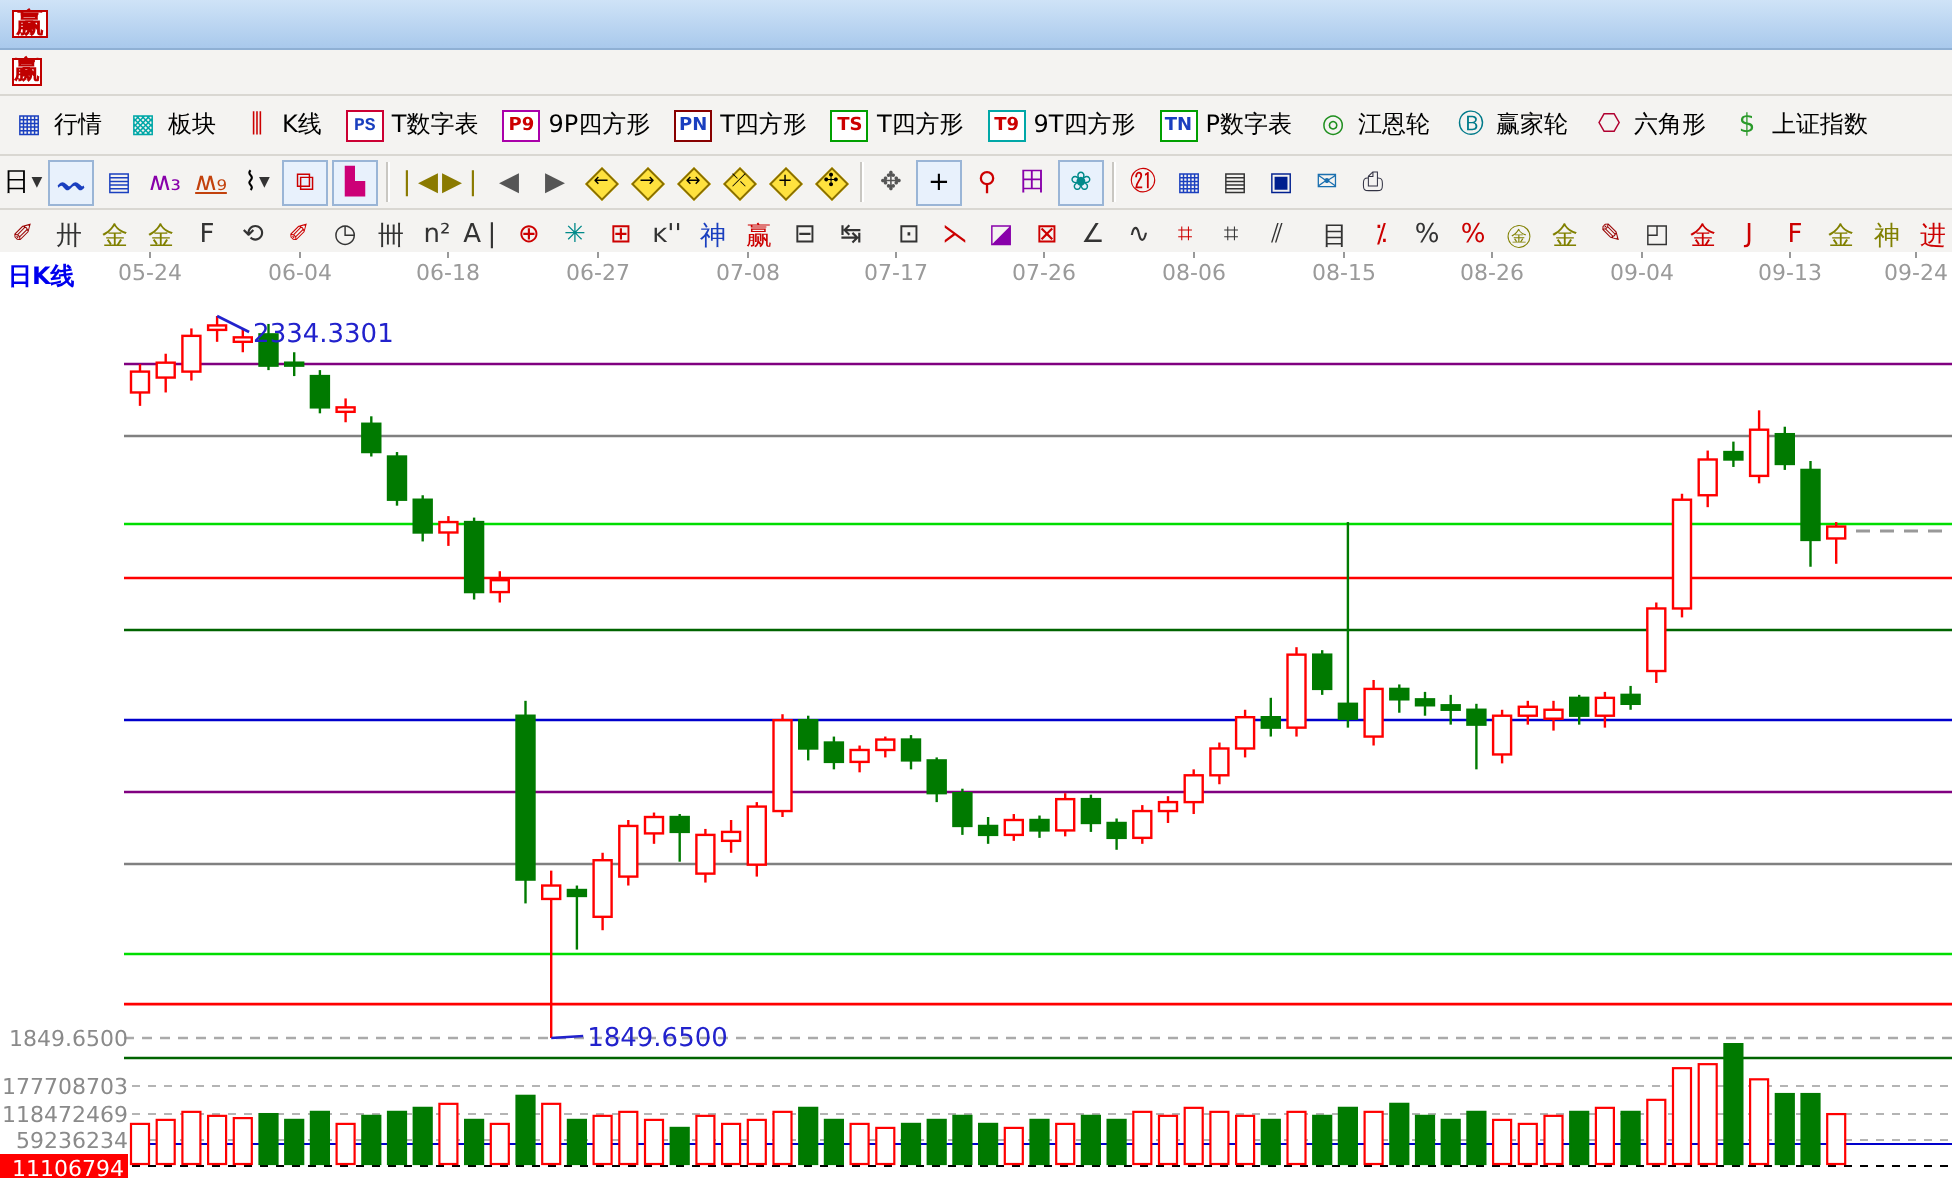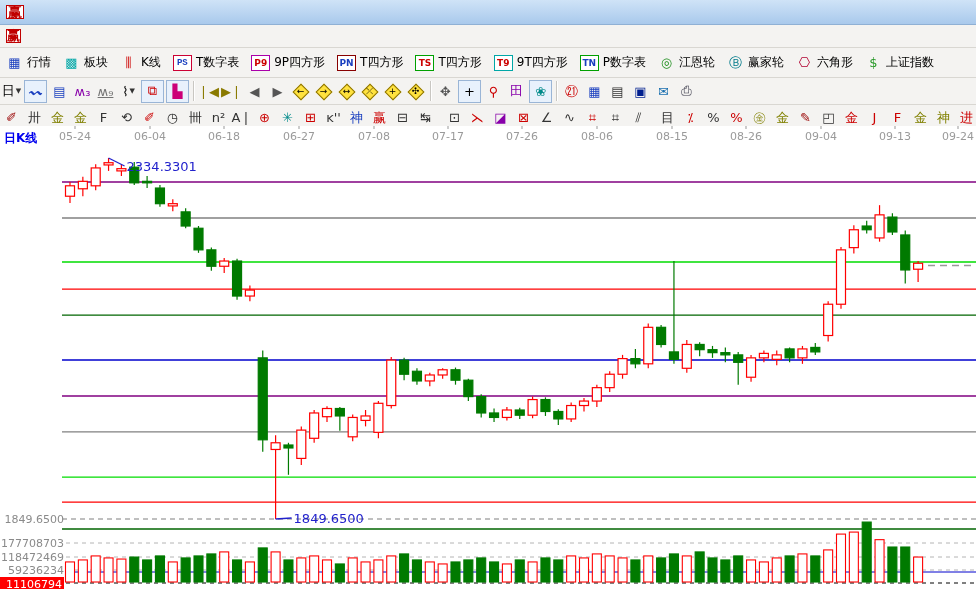--- a/index.html
+++ b/index.html
@@ -91,21 +91,21 @@
     <span class="tbtn">
       <span class="gicon" style="color: rgb(42, 154, 42);">$</span>
       <span class="lab">上证指数</span>
     </span>
   </div>
 <div class="toolbar" id="tb2">
     <span class="ibtn" style="color: rgb(0, 0, 0);">日<span class="drop">▼</span></span>
     <span class="ibtn sel" style="color: rgb(26, 63, 191);">〰</span>
     <span class="ibtn" style="color: rgb(26, 63, 191);">▤</span>
     <span class="ibtn" style="color: rgb(136, 0, 170);">ʍ₃</span>
-    <span class="ibtn" style="color: #737373; text-decoration: underline;">ʍ₉</span>
+    <span class="ibtn" style="color: #c2410c; text-decoration: underline;">ʍ₉</span>
     <span class="ibtn" style="color: rgb(0, 0, 0);">⌇<span class="drop">▼</span></span>
     <span class="ibtn sel" style="color: rgb(204, 0, 0);">⧉</span>
     <span class="ibtn sel" style="color: rgb(204, 0, 119);">▙</span>
     <span class="sep"></span>
     <span class="ibtn" style="color: rgb(138, 122, 0);">❘◀</span>
     <span class="ibtn" style="color: rgb(138, 122, 0);">▶❘</span>
     <span class="ibtn" style="color: rgb(85, 85, 85);">◀</span>
     <span class="ibtn" style="color: rgb(85, 85, 85);">▶</span>
     <span class="ibtn">
       <span class="dia">

